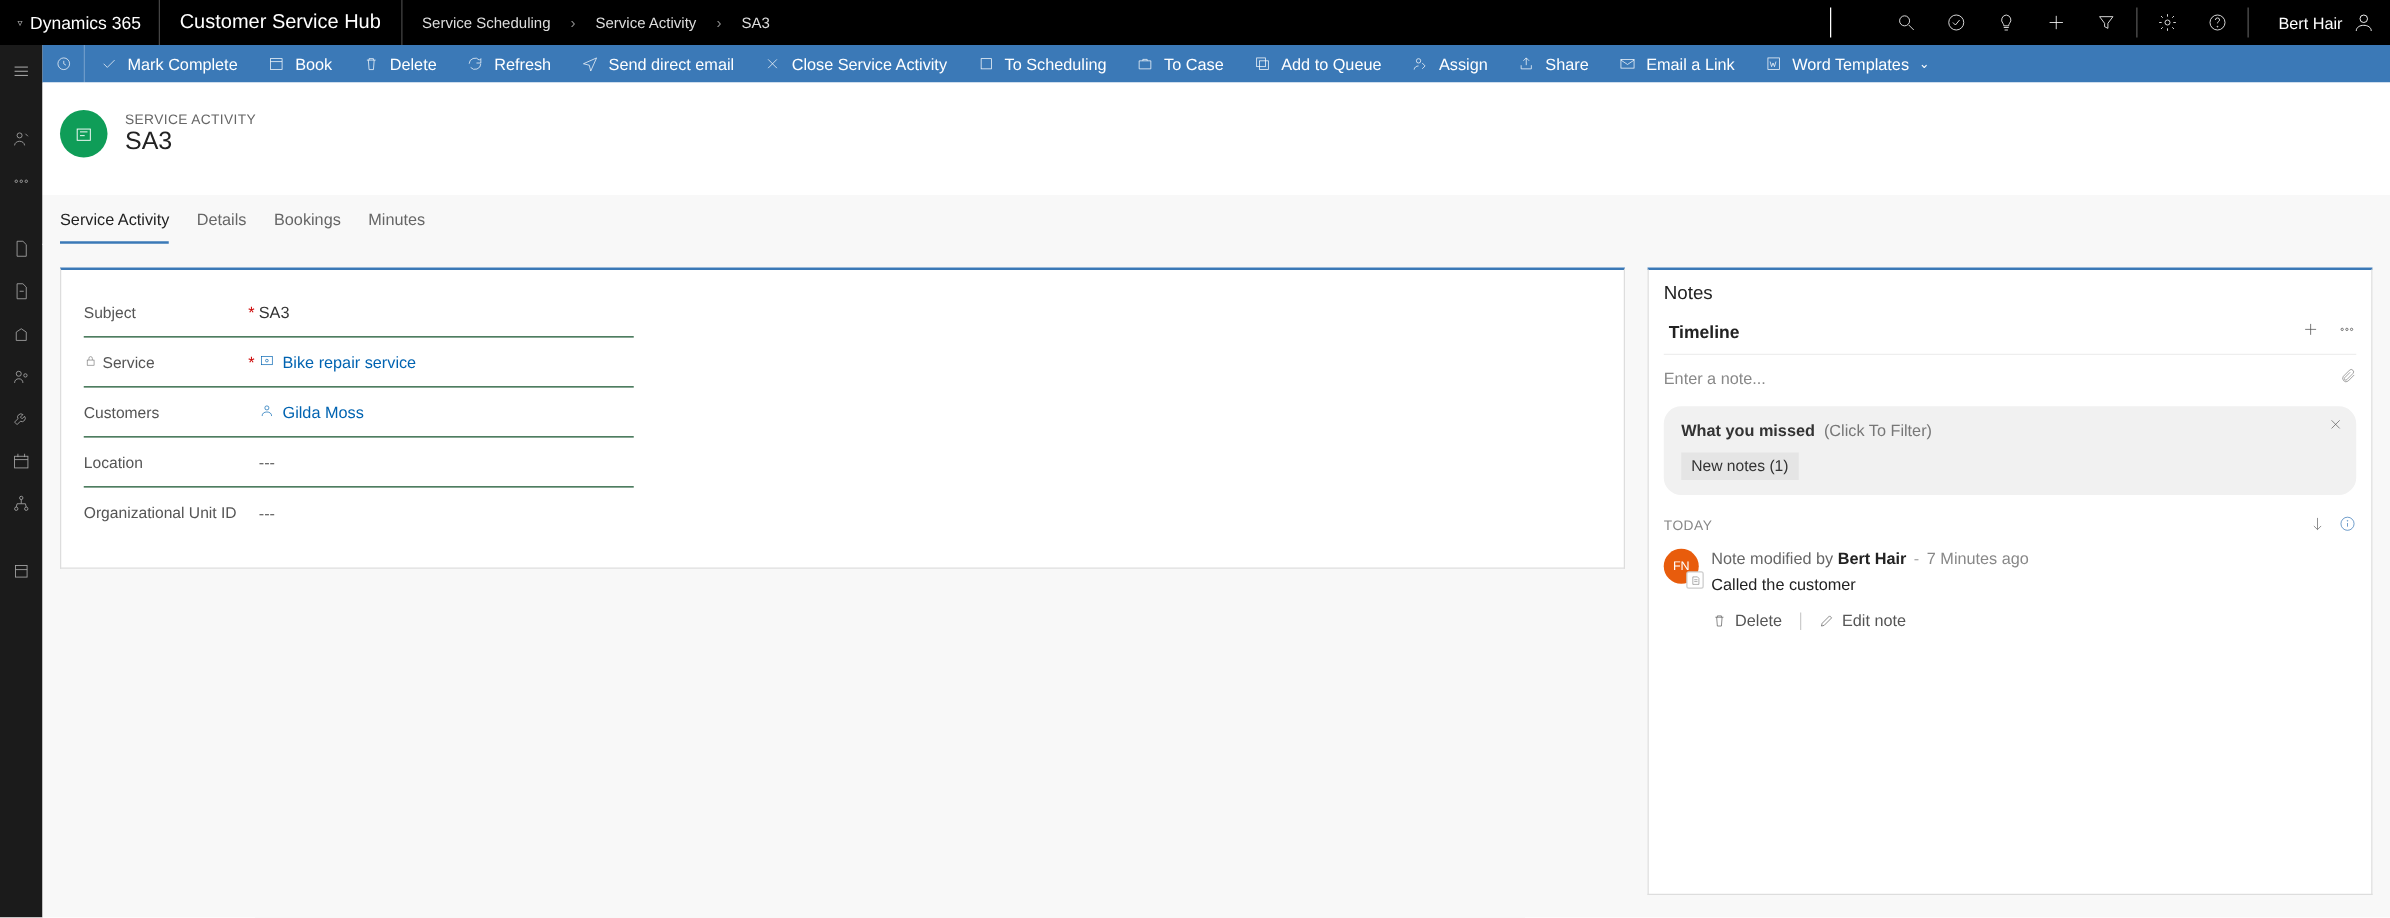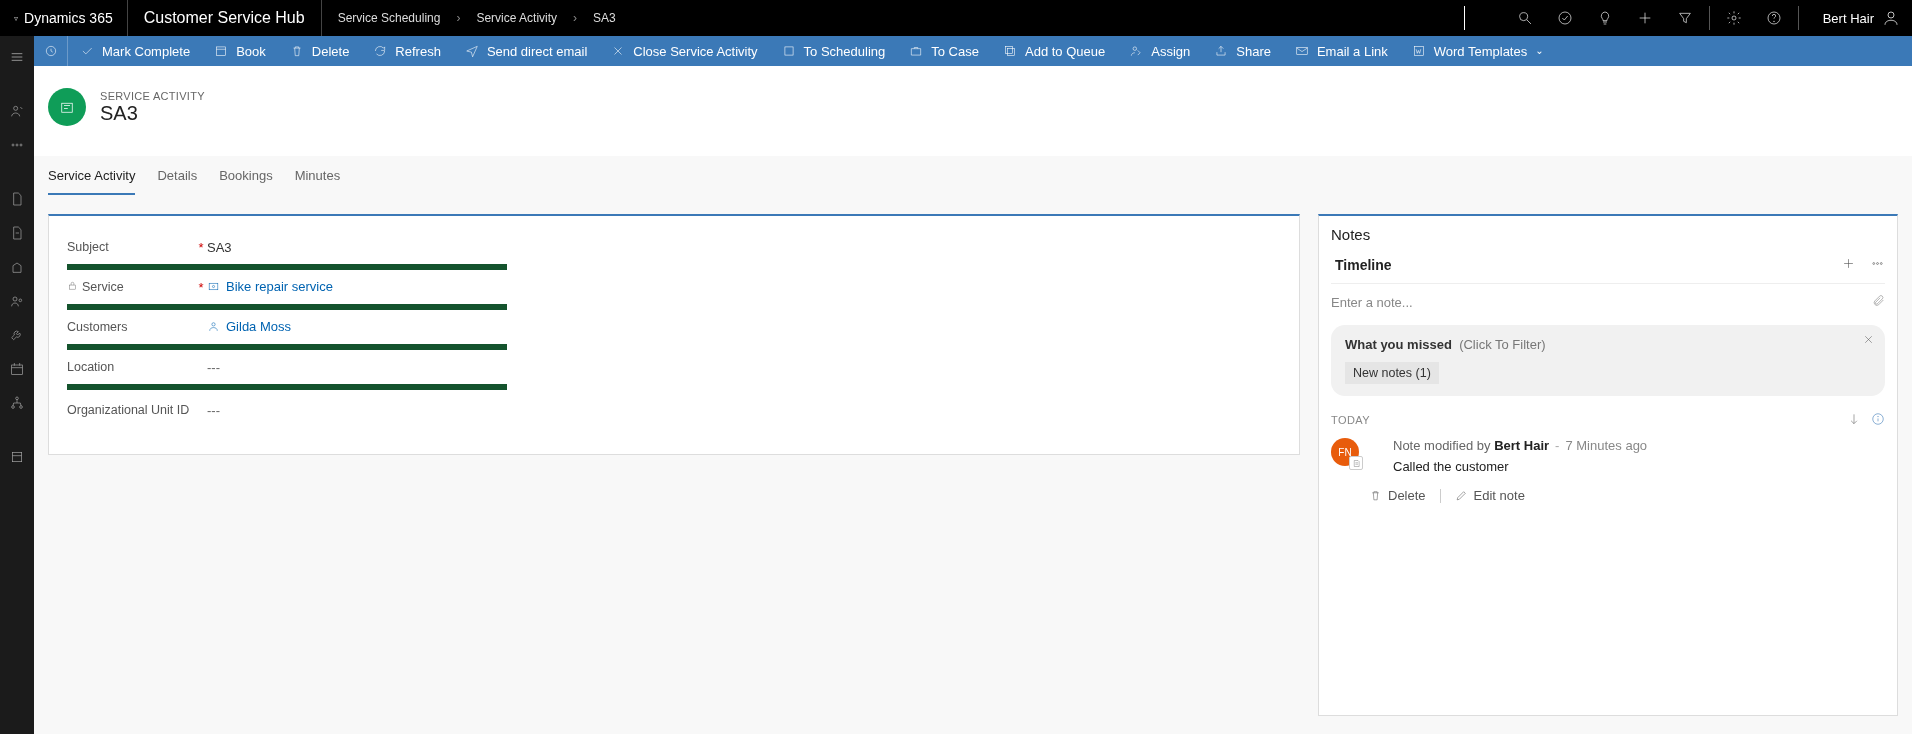--- a/index.html
+++ b/index.html
@@ -41,25 +41,25 @@
   .record-icon svg{width:18px;height:18px;stroke:#fff;fill:none;}
   .record-titles .type { text-transform:uppercase; font-size:11px; color:#666; letter-spacing:.3px;}
   .record-titles .name { font-size:20px; color:#222; }
   
   .tabs { display:flex; gap:22px; padding:0 14px; background:#f8f8f8; border-bottom:1px solid #f8f8f8; padding-top:12px;}
   .tab { padding:0 0 10px 0; font-size:13px; color:#666; cursor:pointer; border-bottom:2px solid transparent;}
   .tab.active { color:#222; border-bottom:2px solid #3b79b7; font-weight:400;}
   
   .content { padding:18px 14px; background:#f8f8f8; flex:1; display:flex; gap:18px; align-items:flex-start; overflow:auto;}
   .form-card { flex:1; background:#fff; border:1px solid #ddd; border-top:2px solid #3b79b7; padding:14px 18px 24px 18px;}
-  .form-row { display:flex; align-items:center; border-bottom:6px solid #14532d; min-height:40px; padding:4px 0;}
+  .form-row { display:flex; align-items:center; border-bottom:1px solid #14532d; min-height:40px; padding:4px 0;}
   .form-row .label-col { width:130px; font-size:12.5px; color:#555; display:flex; align-items:center; gap:4px;}
   .form-row .req { color:#c00; width:12px; display:inline-block; text-align:center;}
   .form-row .val-col { flex:0 0 300px; max-width:300px; padding:4px 0; font-size:13px;}
-  .val-link { color:#0063b1; display:inline-flex; align-items:center; gap:6px; cursor:pointer;}
+  .val-link { color:#0063b1; display:inline-flex; gap:6px; cursor:pointer;}
   .val-link svg{width:13px;height:13px;stroke:#0063b1;fill:none;}
   .val-plain { color:#333; }
   .val-bold { font-weight:600; color:#222;}
   .val-dash { color:#666;}
   .lock svg{width:11px;height:11px;stroke:#666;fill:none;}
   .form-card .form-row:last-child,.no-border{border-bottom:none;}
   .form-rows-wrap { max-width:440px;}
   
   .notes-card { width:580px; background:#fff; border:1px solid #ddd; border-top:2px solid #3b79b7; padding:10px 12px 18px 12px; align-self:stretch;}
   .notes-title { font-size:15px; color:#222; margin-bottom:10px;}
@@ -77,21 +77,21 @@
   .missed-head .sub{color:#777;}
   .chip { display:inline-block; background:#e5e5e5; padding:4px 8px; font-size:12.5px; margin-top:10px; cursor:pointer;}
   .today-row { display:flex; align-items:center; justify-content:space-between; font-size:11px; color:#888; letter-spacing:.4px; margin-bottom:10px;}
   .today-row .icons{display:flex;gap:10px;}
   .today-row .icons svg{width:14px;height:14px;stroke:#666;fill:none;cursor:pointer;}
   .today-row .icons .info svg{stroke:#3b79b7;}
   .note-item { display:flex; gap:10px; }
   .avatar { width:28px; height:28px; border-radius:50%; background:#e85c0c; color:#fff; font-size:10px; display:flex; align-items:center; justify-content:center; position:relative; flex:0 0 28px;}
   .avatar .mini { position:absolute; right:-4px; bottom:-4px; width:14px; height:14px; background:#fff; border:1px solid #ccc; border-radius:2px; display:flex;align-items:center;justify-content:center;}
   .avatar .mini svg{width:9px;height:9px;stroke:#555;fill:none;}
-  .note-body { font-size:13px;margin-left:24px;}
+  .note-body { font-size:13px;}
   .note-meta { color:#666;}
   .note-meta b{color:#222;}
   .note-meta .dot{color:#aaa; padding:0 6px;}
   .note-meta .time{color:#888;}
   .note-text { margin-top:6px; color:#222;}
   .note-actions { margin-top:14px; display:flex; align-items:center; gap:14px; color:#555; margin-left:38px;}
   .note-actions .act{display:flex; align-items:center; gap:6px; cursor:pointer; font-size:13px;}
   .note-actions svg{width:13px;height:13px;stroke:#555;fill:none;}
   .note-actions .vdiv2{width:1px;height:14px;background:#ccc;}
 </style>

